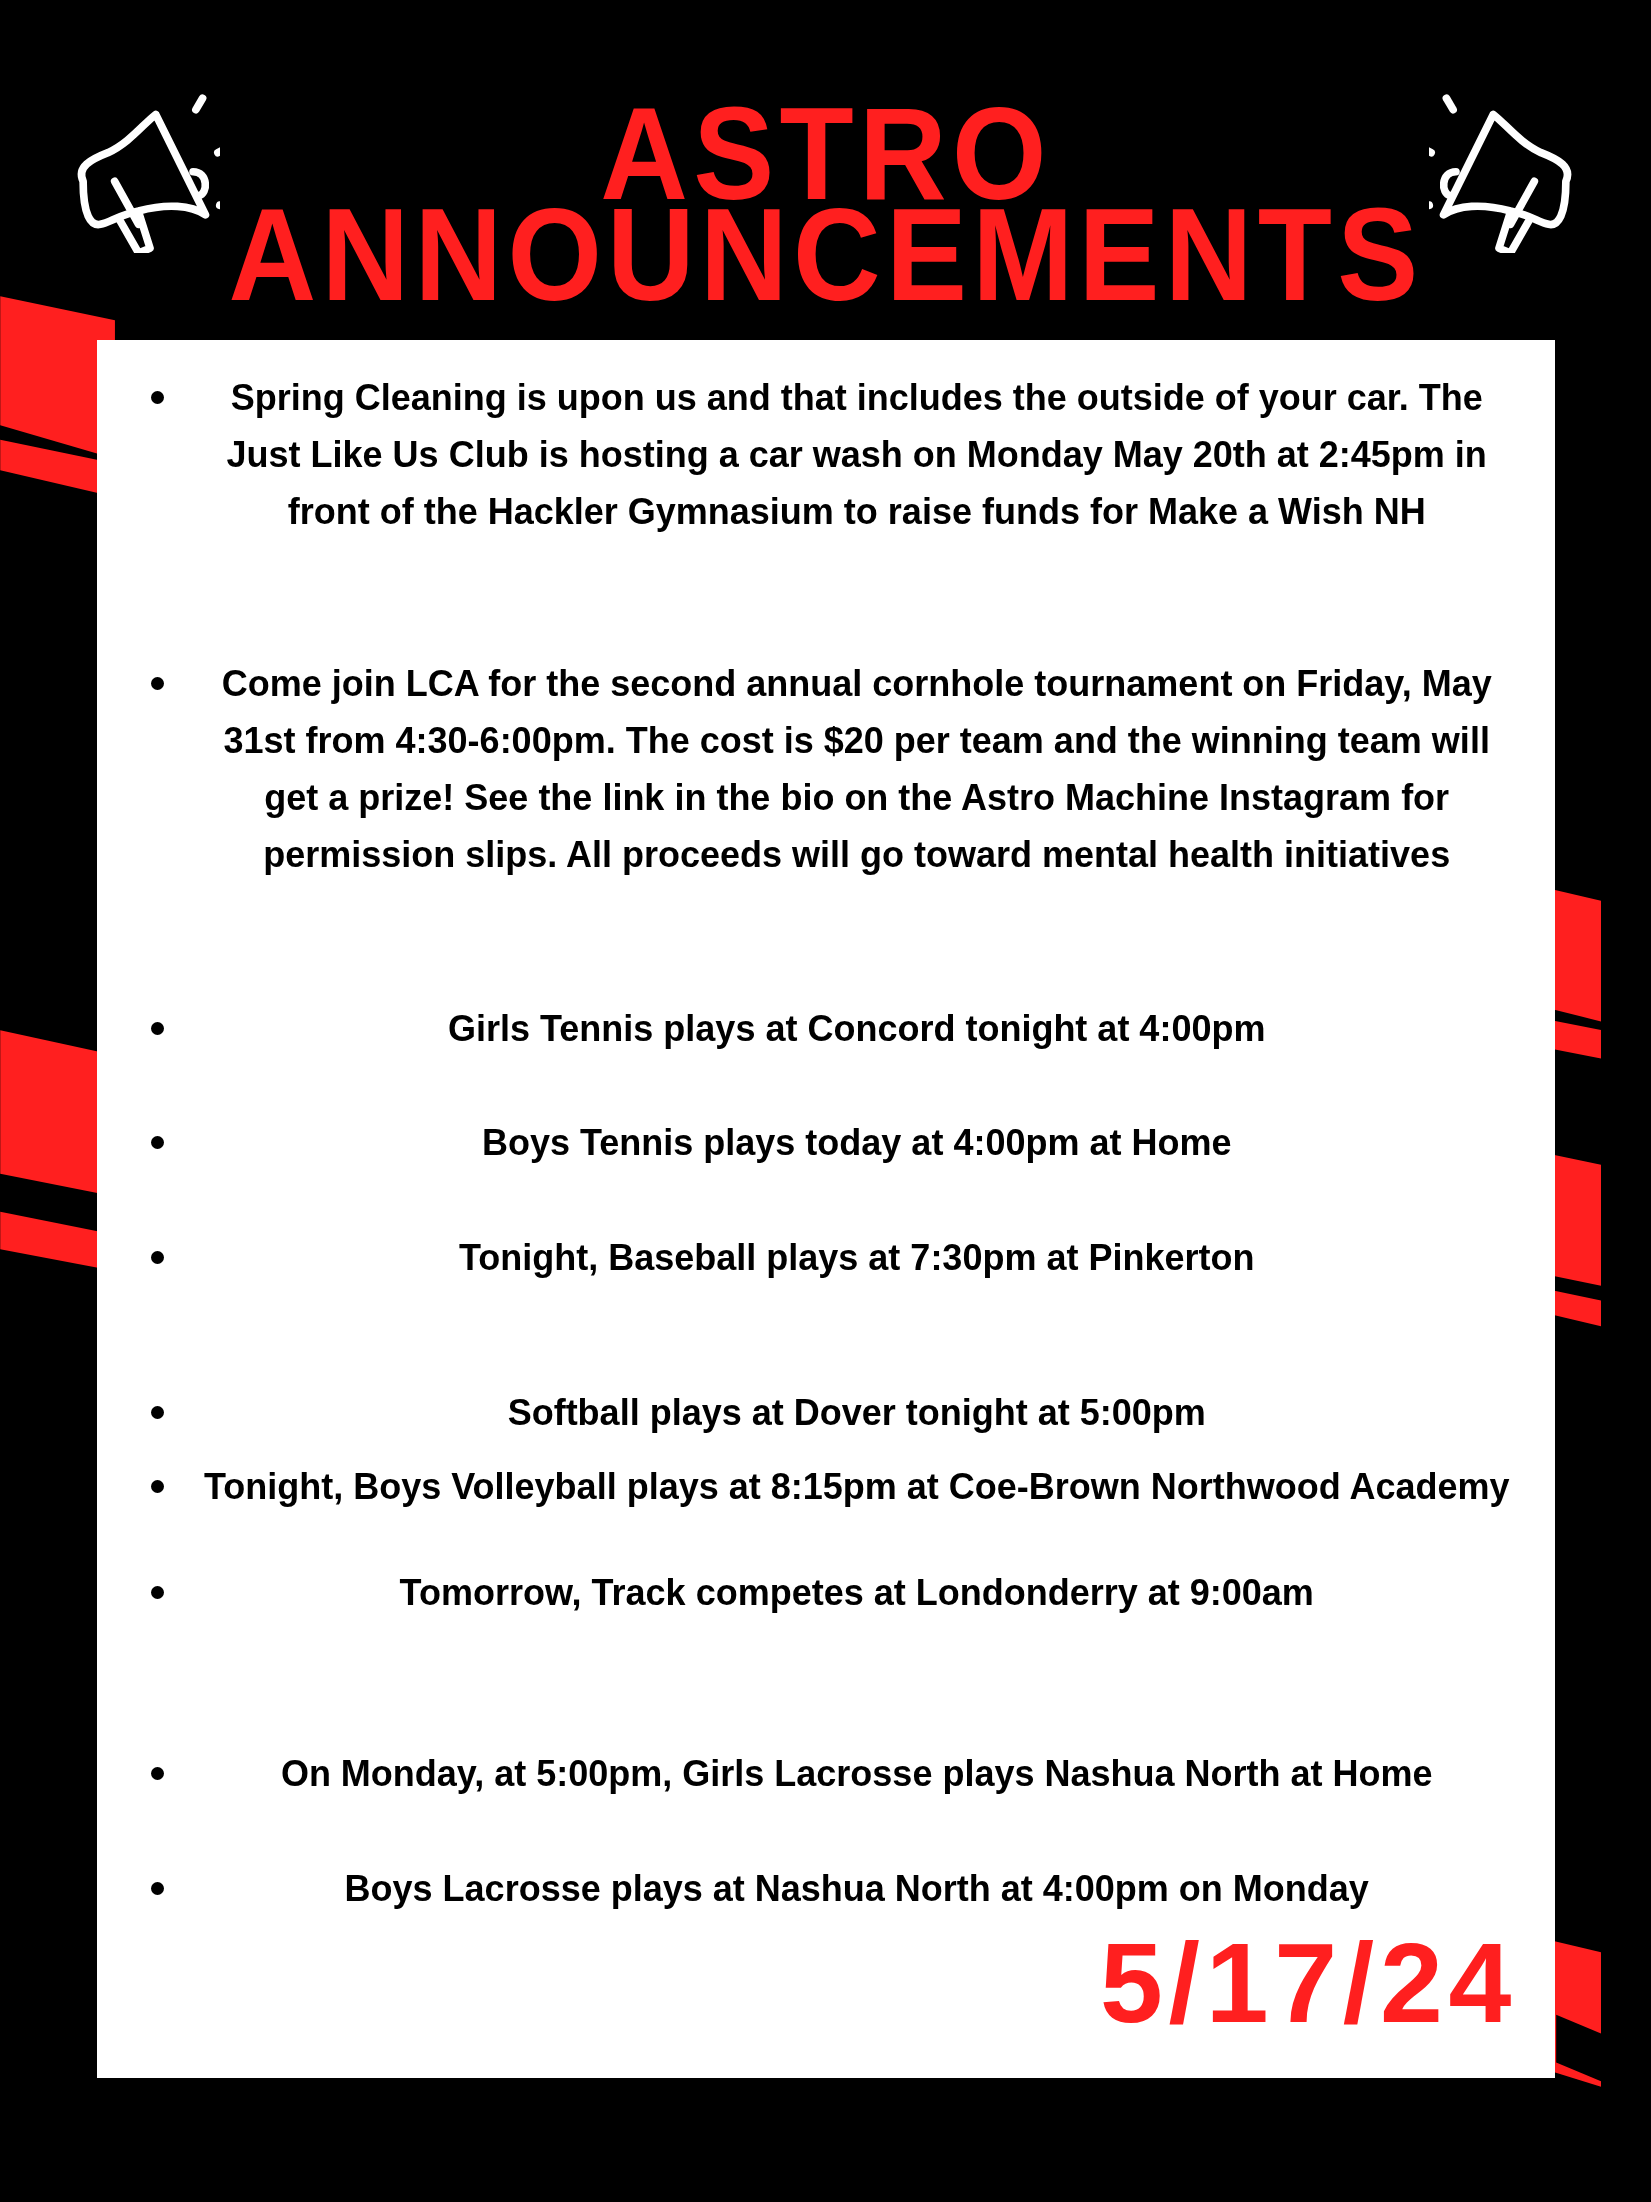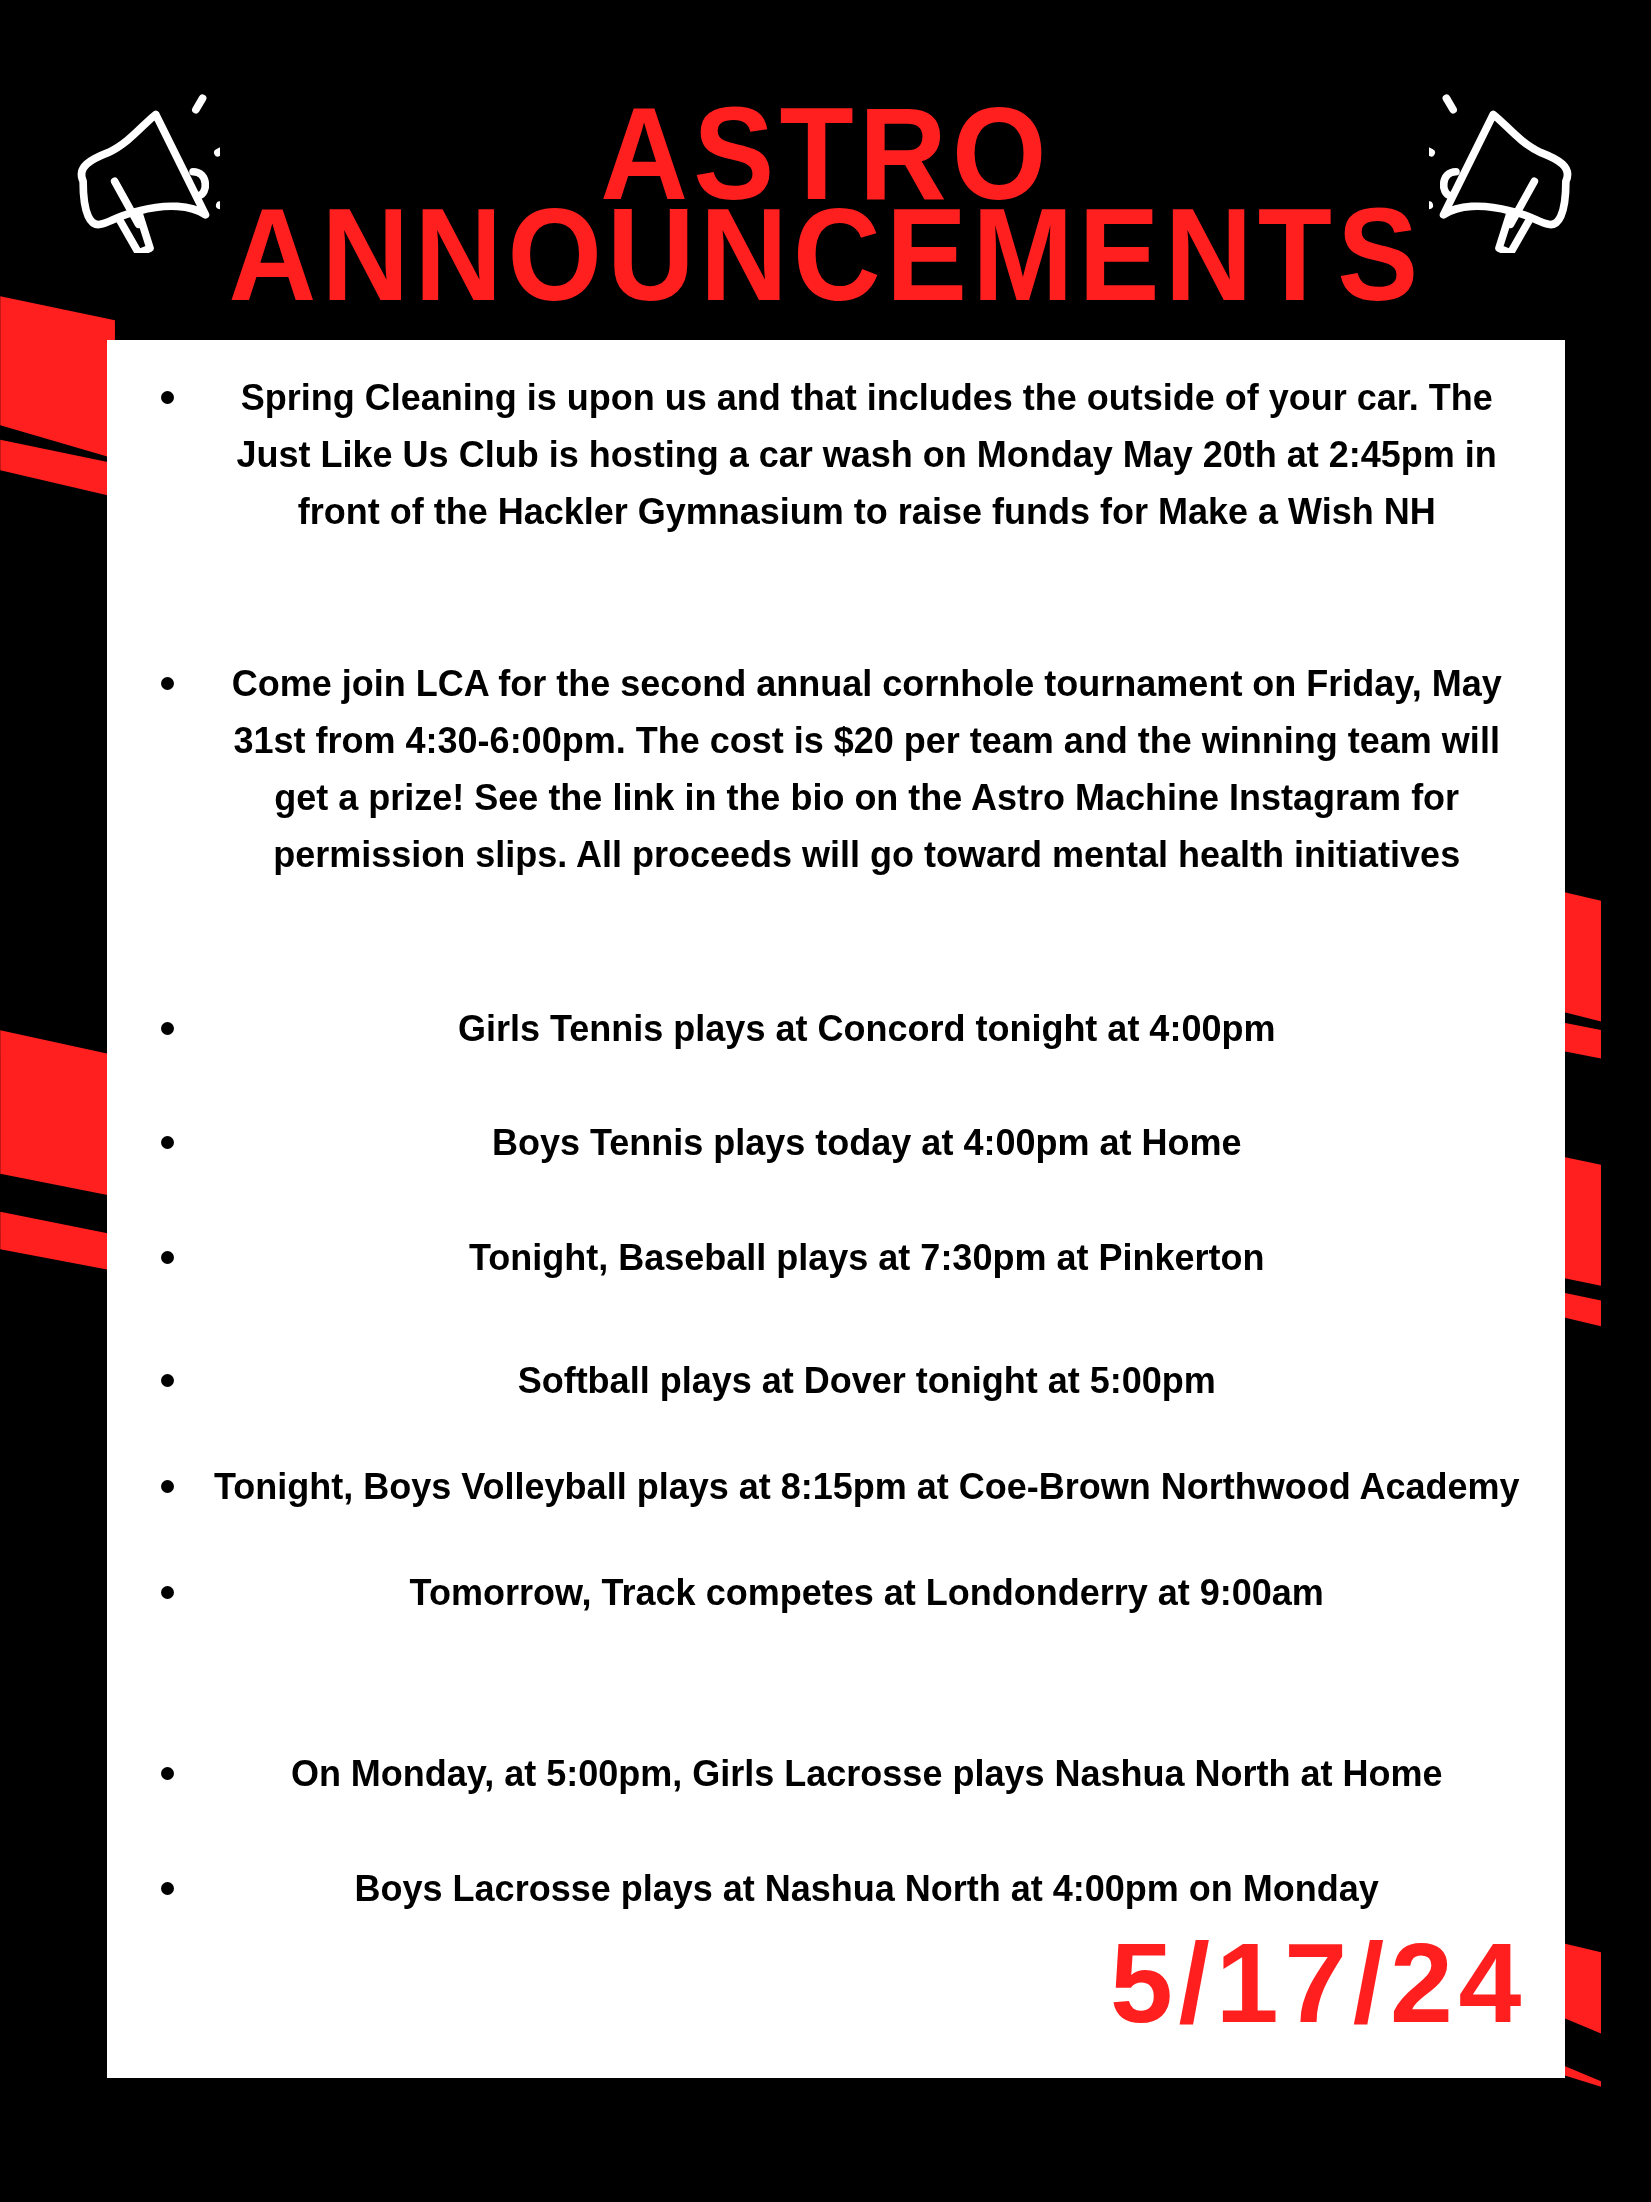--- a/index.html
+++ b/index.html
@@ -12,21 +12,20 @@
       letter-spacing: 5.7px; line-height: 1; transform-origin: center top;
     }
     .title.l1 { top: 88px; font-size: 132px; transform: scaleX(0.92); }
     .title.l2 { top: 189px; font-size: 132px; transform: scaleX(0.92); }
     .megaphone { position: absolute; width: 182px; height: 172px; }
     .megaphone.left { left: 38px; top: 81px; }
     .megaphone.right { left: 1429px; top: 81px; transform: scaleX(-1); }
     .panel {
       position: absolute; left: 97px; top: 340px; width: 1458px; height: 1738px;
       background: #fff;
-      margin-left: 10px;
     }
     .list { position: absolute; left: 0; top: 0; width: 100%; }
     .item {
       position: absolute; left: 48px; width: 1376px;
       font-family: "Liberation Sans", sans-serif; font-weight: 700;
       font-size: 36px; line-height: 57px; color: #000; text-align: center;
     }
     .bullet {
       position: absolute; left: 50px; width: 13.4px; height: 13.4px; border-radius: 50%; background: #000;
     }
@@ -105,21 +104,21 @@
       <div class="item" style="top:774px">
         <span class="bullet" style="top:22px; left:5.7px"></span>
         <span class="item-text">Boys Tennis plays today at 4:00pm at Home</span>
       </div>
 
       <div class="item" style="top:889px">
         <span class="bullet" style="top:22px; left:5.7px"></span>
         <span class="item-text">Tonight, Baseball plays at 7:30pm at Pinkerton</span>
       </div>
 
-      <div class="item" style="top:1012px">
+      <div class="item" style="top:1044px">
         <span class="bullet" style="top:22px; left:5.7px"></span>
         <span class="item-text">Softball plays at Dover tonight at 5:00pm</span>
       </div>
 
       <div class="item" style="top:1118px">
         <span class="bullet" style="top:22px; left:5.7px"></span>
         <span class="item-text">Tonight, Boys Volleyball plays at 8:15pm at Coe-Brown Northwood Academy</span>
       </div>
 
       <div class="item" style="top:1224px">

